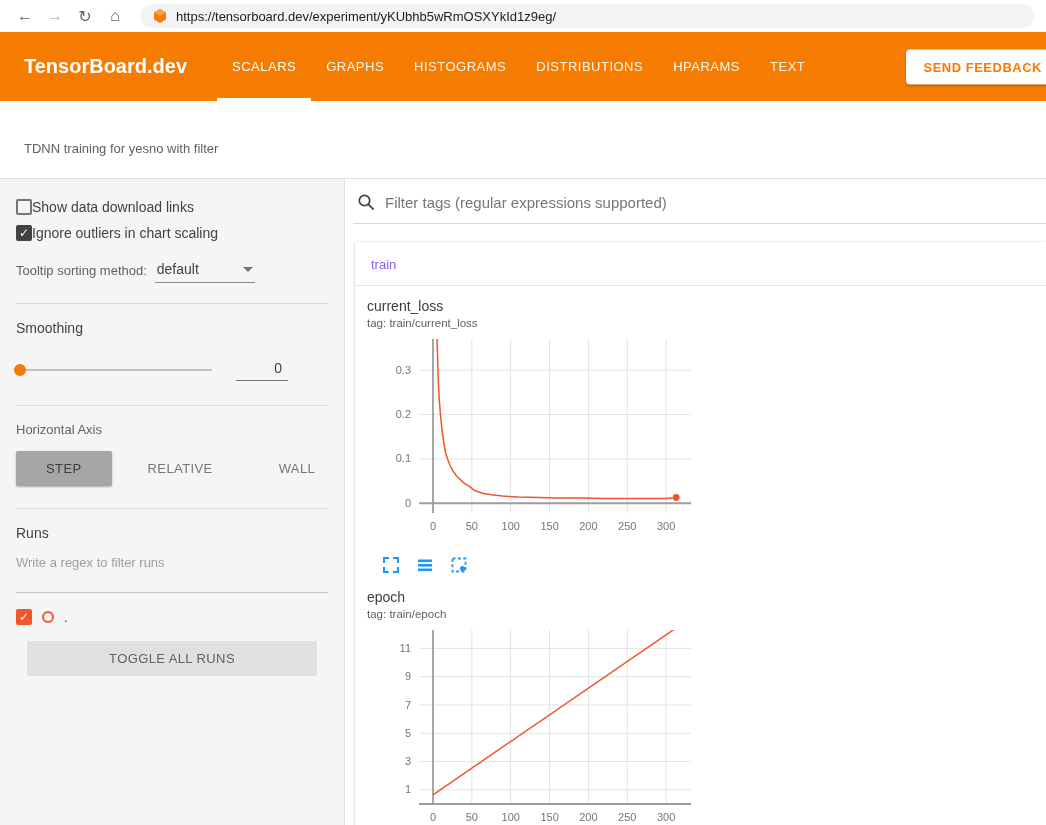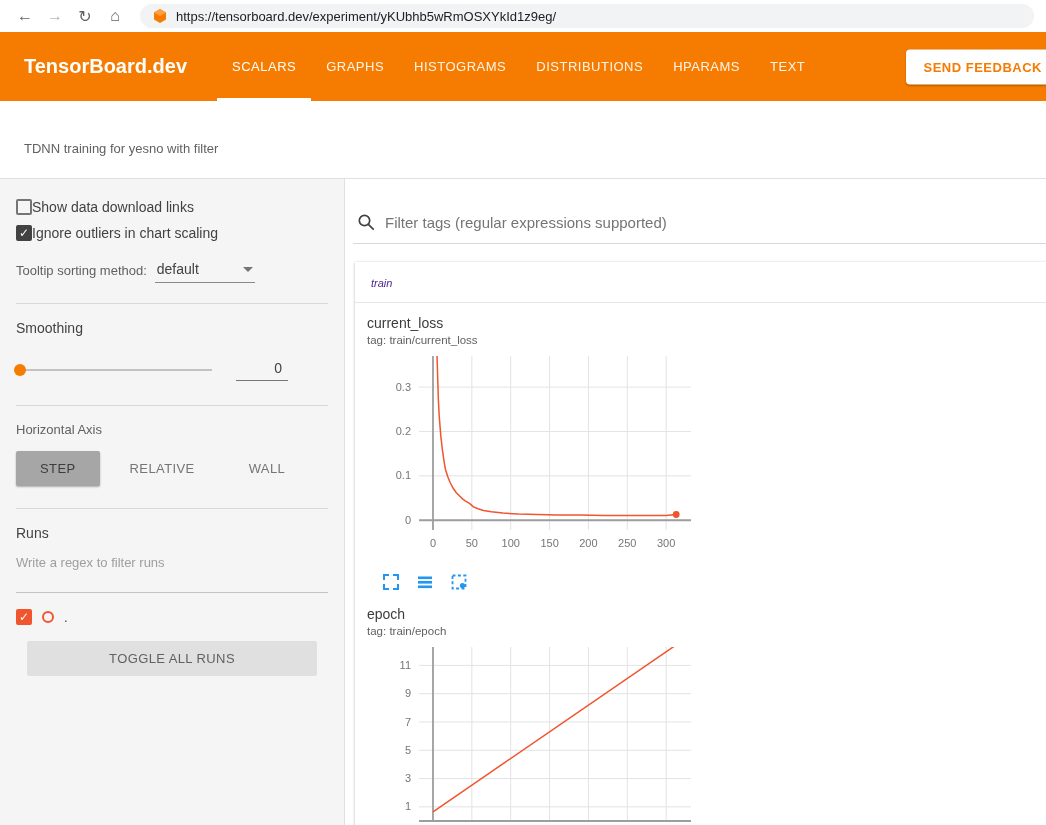--- a/index.html
+++ b/index.html
@@ -60,43 +60,43 @@
   .section-label.muted { font-size:13px; color:#616161; }
   .slider-row { display:flex; align-items:center; margin:22px 0 8px; }
   .slider-track { width:196px; height:2px; background:#c2c2c2; position:relative; flex:none; cursor:pointer; }
   .slider-knob { position:absolute; left:-2px; top:-5px; width:12px; height:12px; border-radius:50%;
     background:#f57c00; cursor:pointer; }
   .smoothing-input { width:52px; margin-left:24px; border:none; border-bottom:1px solid #757575;
     background:transparent; font-size:14px; color:#424242; text-align:right; padding:2px 6px 4px 0;
     font-family:inherit; outline:none; }
   .axis-btns { display:flex; gap:6px; margin:14px 0 6px; }
   .axis-btn { border:none; background:transparent; color:#757575; font-size:13px; font-weight:500;
-    letter-spacing:.4px; padding:10px 24px; border-radius:2px; font-family:inherit; cursor:pointer; }
+    letter-spacing:.4px; padding:10px 30px; border-radius:2px; font-family:inherit; cursor:pointer; }
   .axis-btn.selected { background:#a6a6a6; color:#3d3d3d; box-shadow:0 1px 2px rgba(0,0,0,.3); }
   .runs-filter { width:100%; border:none; border-bottom:1px solid #c4c4c4; background:transparent;
     font-size:13px; color:#424242; padding:8px 0 22px; margin-top:6px; font-family:inherit; outline:none; }
   .runs-filter::placeholder { color:#9e9e9e; }
   .run-row { display:flex; align-items:center; gap:10px; margin-top:16px; }
   .run-circle { width:12px; height:12px; border-radius:50%; border:2px solid #f0552e; flex:none; }
   .run-label { font-size:13px; color:#424242; }
   .toggle-btn { display:block; width:calc(100% - 22px); margin:16px auto 0; background:#e0e0e0;
     border:none; border-radius:2px; color:#616161; font-size:13px; font-weight:500; letter-spacing:.4px;
     padding:10px 0; font-family:inherit; cursor:pointer; }
   .exp-caption { font-size:12.5px; color:#757575; margin-top:14px; }
 
   
   .filter-row { display:flex; align-items:center; gap:10px; padding:8px 8px 12px 4px;
-    border-bottom:1px solid #d9d9d9;margin-top:20px; }
+    border-bottom:1px solid #d9d9d9; }
   .filter-input { flex:1; border:none; outline:none; background:transparent; font-size:15px;
     color:#424242; font-family:inherit; }
   .filter-input::placeholder { color:#757575; }
   .card { margin:18px 0 0 2px; background:#fff;
     box-shadow:0 1px 3px rgba(0,0,0,.2), 0 0 2px rgba(0,0,0,.1); }
-  .card-header { padding:15px 16px 13px; font-size:11px; color:#4c1d95; border-bottom:1px solid #e6e6e6;
-    cursor:pointer;font-style:italic; }
+  .card-header { padding:15px 16px 13px; font-size:13px; color:#8b5cf6; border-bottom:1px solid #e6e6e6;
+    cursor:pointer; }
   .charts-wrap { display:flex; flex-wrap:wrap; gap:14px 16px; padding:12px 12px 20px; }
   .chart-card { width:330px; }
   .chart-title { font-size:14px; color:#3c3c3c; }
   .chart-tag { font-size:11.5px; color:#616161; margin-top:3px; }
   .chart-svg { display:block; width:330px; height:218px; margin-top:4px; }
   .chart-toolbar { display:flex; gap:14px; padding-left:14px; margin-top:4px; }
   .tool-btn { width:20px; height:20px; border:none; background:transparent; padding:0; cursor:pointer; }
 </style>
 </head>
 <body>

